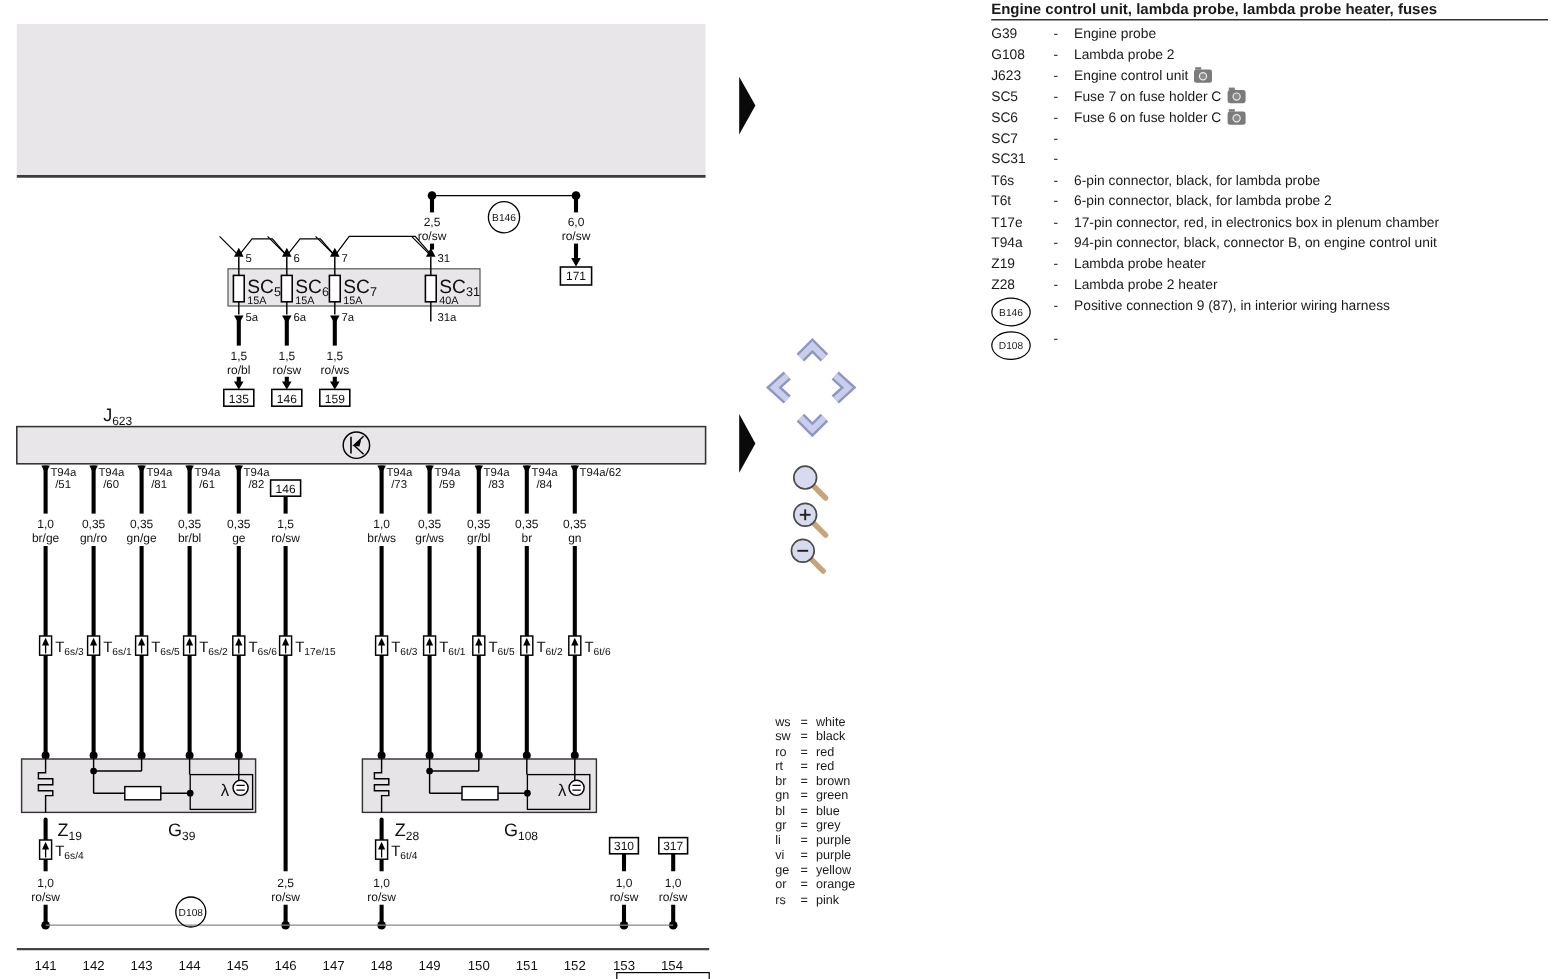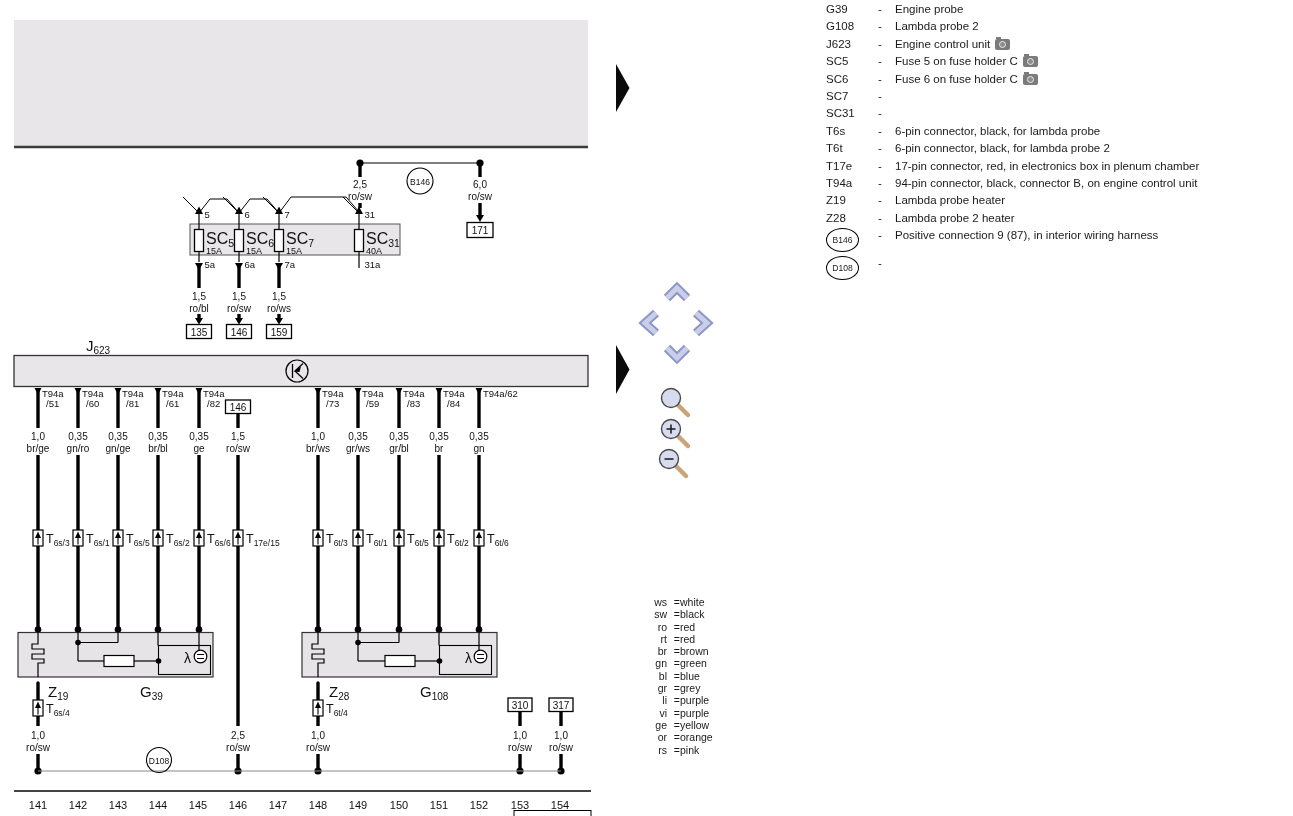--- a/index.html
+++ b/index.html
@@ -18,21 +18,21 @@
                    margin:1px 19px 3px 0;padding-top:0;box-sizing:border-box;}
   .lrow .dash{width:17px;flex:none;padding-top:1px;}
   .lrow .desc{flex:1;padding-top:1px;}
   .cam{display:inline-block;width:15px;height:11px;background:#7b7b7b;border-radius:2px;
        position:relative;vertical-align:-2px;margin-left:5px;}
   .cam::before{content:"";position:absolute;left:4px;top:2px;width:7px;height:7px;border-radius:50%;
        background:#8d8d8d;border:1.5px solid #e9e9e9;box-sizing:border-box;}
   .cam::after{content:"";position:absolute;left:1px;top:-2px;width:5px;height:2px;background:#7b7b7b;}
   
   .colorcode{position:absolute;left:646px;top:596px;font-size:10.5px;}
-  .crow{display:flex;height:12.3px;line-height:12.3px;text-align:right;}
+  .crow{display:flex;height:12.3px;line-height:12.3px;}
   .crow .ccode{width:21px;}
   .crow .ceq{width:13px;}
   
   .diagram-svg{position:absolute;left:0;top:0;}
   .nav-svg{position:absolute;left:605px;top:55px;}
 </style>
 </head>
 <body>
 
 <div class="canvas">
@@ -422,40 +422,41 @@
       <line x1="66" y1="369.5" x2="66" y2="378.5" stroke="#222" stroke-width="1.6"></line>
     </g>
     <g>
       <line x1="71" y1="411" x2="81" y2="421" stroke="#c9a478" stroke-width="4.5" stroke-linecap="round"></line>
       <circle cx="64" cy="404" r="9.5" fill="#d8dbee" stroke="#4a4a4a" stroke-width="1.4"></circle>
       <line x1="59.5" y1="404" x2="68.5" y2="404" stroke="#222" stroke-width="1.6"></line>
     </g>
   </svg>
 
   <div class="legend">
+    <div class="legend-title">Engine control unit, lambda probe, lambda probe heater, fuses</div>
     <div>
         <div class="lrow">
     <span class="term">G39</span>
     <span class="dash">-</span>
     <span class="desc"><span>Engine probe</span></span>
   </div>
         <div class="lrow">
     <span class="term">G108</span>
     <span class="dash">-</span>
     <span class="desc"><span>Lambda probe 2</span></span>
   </div>
         <div class="lrow">
     <span class="term">J623</span>
     <span class="dash">-</span>
     <span class="desc"><span>Engine control unit</span><span class="cam"></span></span>
   </div>
         <div class="lrow">
     <span class="term">SC5</span>
     <span class="dash">-</span>
-    <span class="desc"><span>Fuse 5 on fuse holder C</span><span class="cam"></span></span>
+    <span class="desc"><span>Fuse 7 on fuse holder C</span><span class="cam"></span></span>
   </div>
         <div class="lrow">
     <span class="term">SC6</span>
     <span class="dash">-</span>
     <span class="desc"><span>Fuse 6 on fuse holder C</span><span class="cam"></span></span>
   </div>
         <div class="lrow">
     <span class="term">SC7</span>
     <span class="dash">-</span>
   </div>

